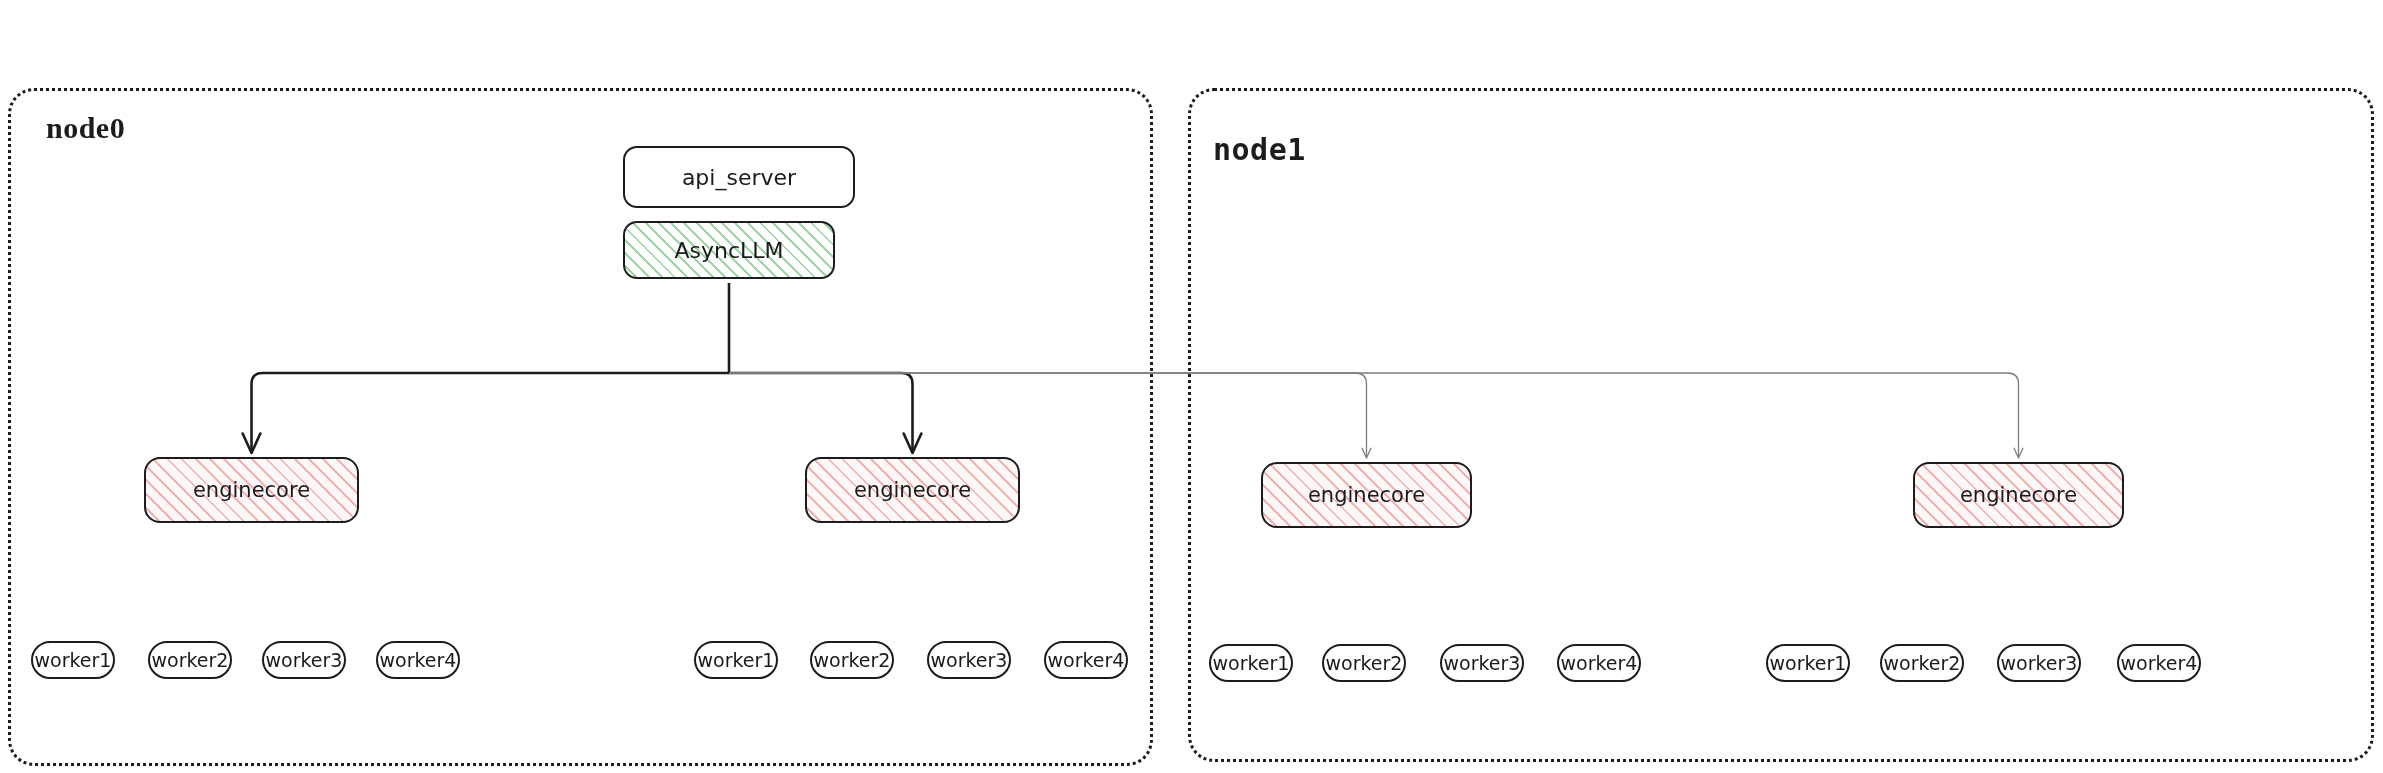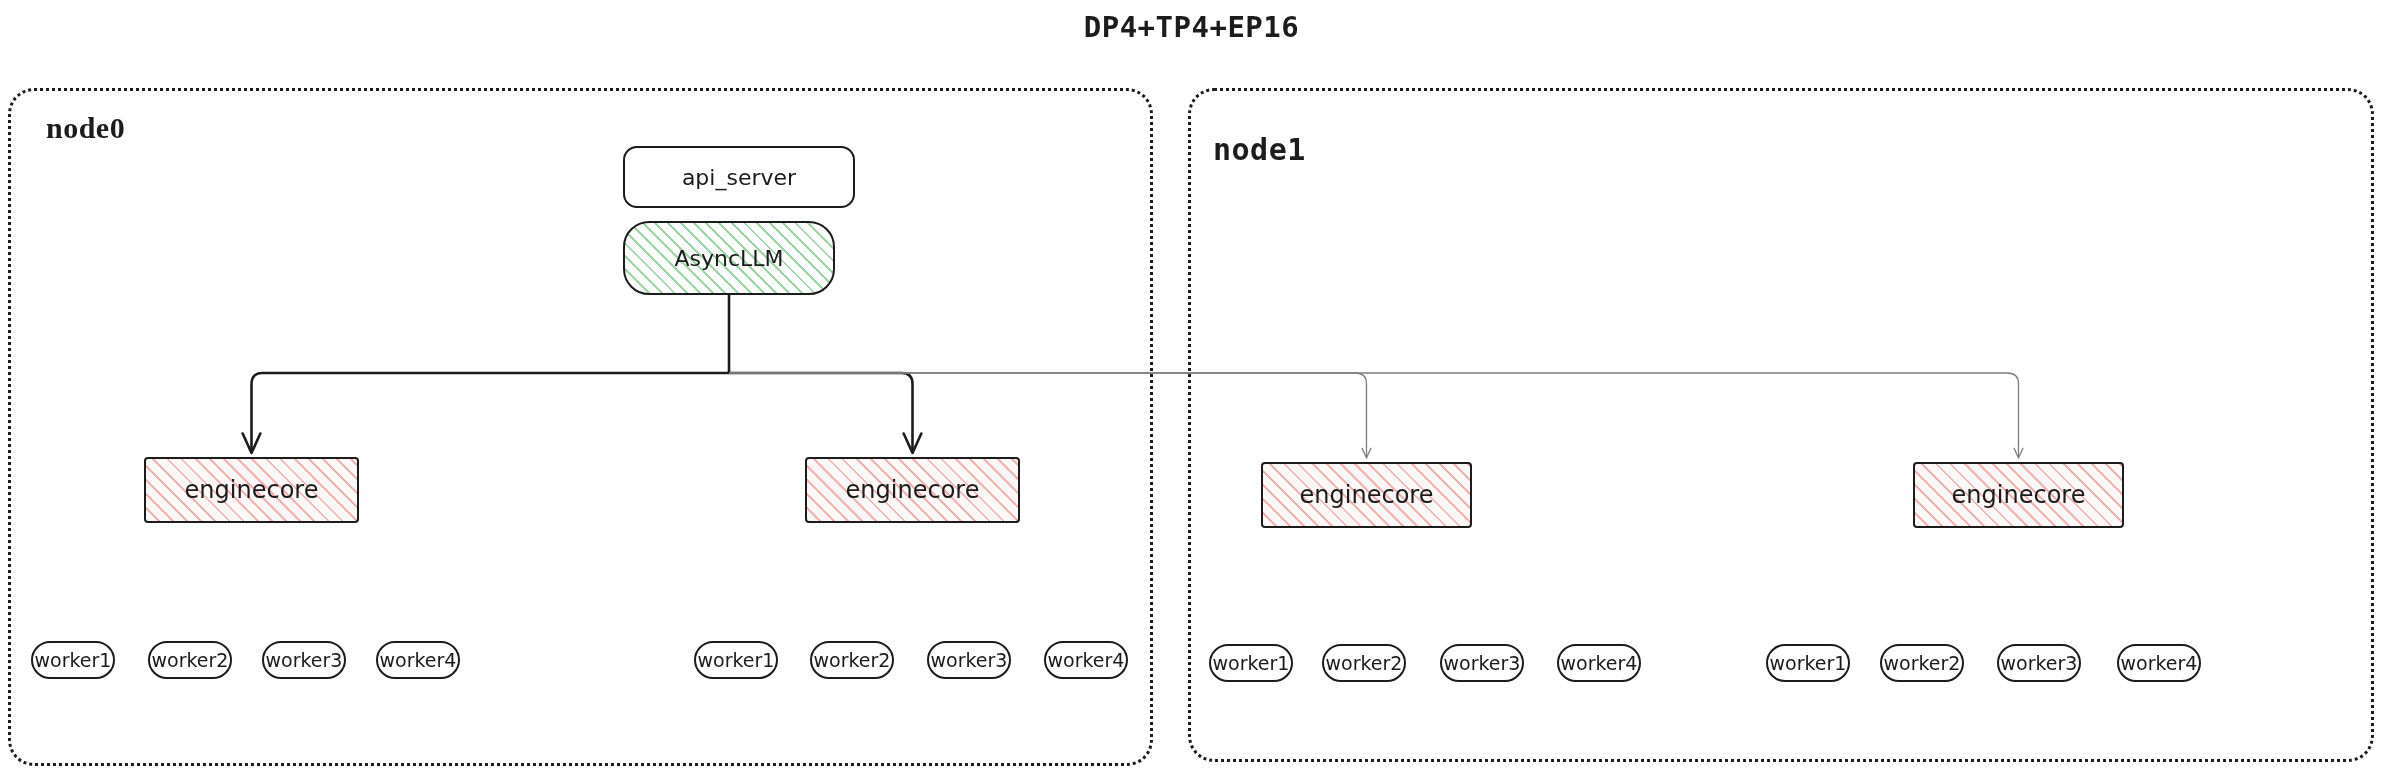--- a/index.html
+++ b/index.html
@@ -83,22 +83,22 @@
       45deg,
       rgba(120, 200, 130, 0.0) 0px,
       rgba(120, 200, 130, 0.0) 7px,
       #9ed6a6 7px,
       #9ed6a6 9px
     );
   }
 
   .gnode.enginecore {
     border: 2.8px solid #1c1c1c;
-    border-radius: 4px;
-    font-size: 24px;
+    border-radius: 16px;
+    font-size: 21px;
     background-color: #fdf8f8;
     background-image: repeating-linear-gradient(
       45deg,
       rgba(244, 160, 160, 0.0) 0px,
       rgba(244, 160, 160, 0.0) 8px,
       #f3b3b3 8px,
       #f3b3b3 10px
     );
   }
 
@@ -116,21 +116,20 @@
     height: 773px;
     pointer-events: none;
     overflow: visible;
   }
 </style>
 </head>
 <body>
 
 <div id="canvas">
 
-  <div class="diagram-title">DP4+TP4+EP16</div>
 
   <div id="node-layer">
       <div class="node-box" style="left: 8px; top: 88px; width: 1145px; height: 678px;"></div>
       <div class="node-label" style="left: 46px; top: 111px; font-family: Liberation Serif, serif;">node0</div>
       <div class="node-box" style="left: 1188px; top: 88px; width: 1186px; height: 674px;"></div>
       <div class="node-label" style="left: 1213px; top: 100px; margin-top: 32px;">node1</div>
     </div>
 
   <svg class="links" id="link-layer" viewBox="0 0 2383 773" preserveAspectRatio="none">
       <path d="M 729 283 L 729 373" fill="none" stroke="#1c1c1c" stroke-width="2.6" stroke-linecap="butt" stroke-linejoin="round"></path>
@@ -139,21 +138,21 @@
       <path d="M 729 373 L 901.5 373 Q 912.5 373 912.5 384 L 912.5 451" fill="none" stroke="#1c1c1c" stroke-width="2.6" stroke-linecap="butt" stroke-linejoin="round"></path>
       <path d="M 903.66 433.5 L 912.5 453 L 921.34 433.5" fill="none" stroke="#1c1c1c" stroke-width="2.6" stroke-linecap="round" stroke-linejoin="round"></path>
       <path d="M 729 373 L 1355.5 373 Q 1366.5 373 1366.5 384 L 1366.5 456" fill="none" stroke="#7d7d7d" stroke-width="1.3" stroke-linecap="butt" stroke-linejoin="round"></path>
       <path d="M 1362.08 448.25 L 1366.5 458 L 1370.92 448.25" fill="none" stroke="#7d7d7d" stroke-width="1.3" stroke-linecap="round" stroke-linejoin="round"></path>
       <path d="M 729 373 L 2007.5 373 Q 2018.5 373 2018.5 384 L 2018.5 456" fill="none" stroke="#7d7d7d" stroke-width="1.3" stroke-linecap="butt" stroke-linejoin="round"></path>
       <path d="M 2014.08 448.25 L 2018.5 458 L 2022.92 448.25" fill="none" stroke="#7d7d7d" stroke-width="1.3" stroke-linecap="round" stroke-linejoin="round"></path>
     </svg>
 
   <div id="box-layer">
       <div class="gnode apiserver" style="left: 623px; top: 146px; width: 232px; height: 62px;">api_server</div>
-      <div class="gnode asyncllm" style="left: 623px; top: 221px; width: 212px; height: 74px; border-radius: 26px;">AsyncLLM</div>
+      <div class="gnode asyncllm" style="left: 623px; top: 221px; width: 212px; height: 58px;">AsyncLLM</div>
       <div class="gnode enginecore" style="left: 144px; top: 457px; width: 215px; height: 66px;">enginecore</div>
       <div class="gnode enginecore" style="left: 805px; top: 457px; width: 215px; height: 66px;">enginecore</div>
       <div class="gnode enginecore" style="left: 1261px; top: 462px; width: 211px; height: 66px;">enginecore</div>
       <div class="gnode enginecore" style="left: 1913px; top: 462px; width: 211px; height: 66px;">enginecore</div>
       <div class="gnode worker" style="left: 31px; top: 641px; width: 84px; height: 38px;">worker1</div>
       <div class="gnode worker" style="left: 148px; top: 641px; width: 84px; height: 38px;">worker2</div>
       <div class="gnode worker" style="left: 262px; top: 641px; width: 84px; height: 38px;">worker3</div>
       <div class="gnode worker" style="left: 376px; top: 641px; width: 84px; height: 38px;">worker4</div>
       <div class="gnode worker" style="left: 694px; top: 641px; width: 84px; height: 38px;">worker1</div>
       <div class="gnode worker" style="left: 810px; top: 641px; width: 84px; height: 38px;">worker2</div>

